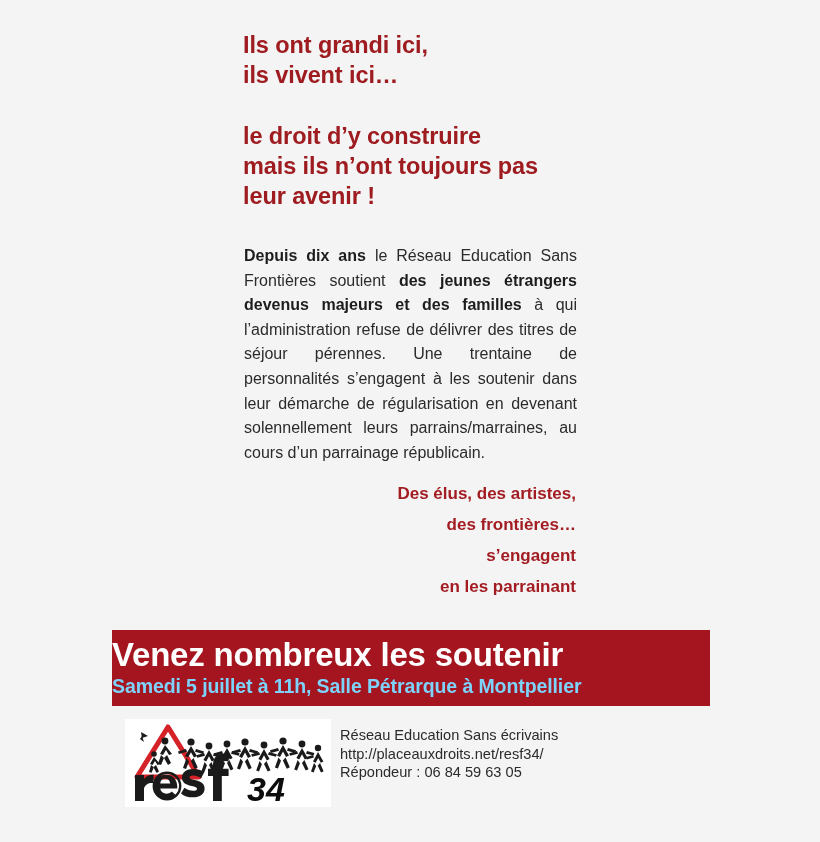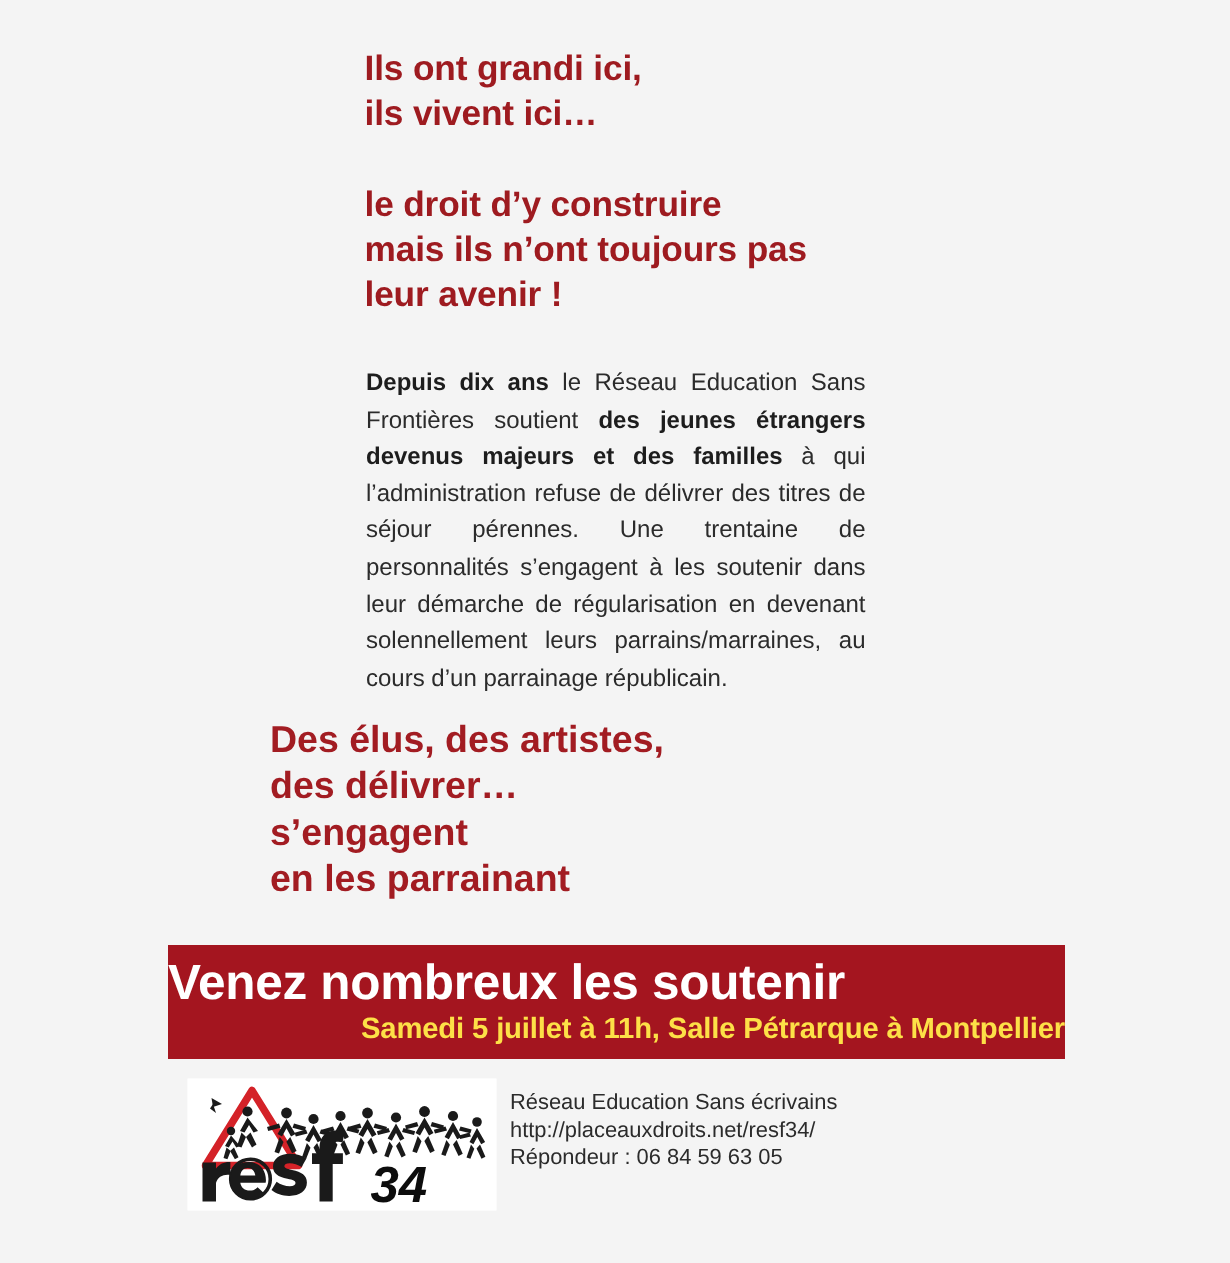--- a/index.html
+++ b/index.html
@@ -54,23 +54,24 @@
     hyphens: manual;
   }
   .body-copy b { font-weight: bold; color: #1d1d1d; }
 
   
   .callout {
     position: absolute;
     left: 180px;
     top: 478px;
     width: 396px;
+    text-align: right;
     color: #a21c22;
     font-weight: bold;
-    font-size: 25px;
+    font-size: 17px;
     line-height: 31px;
   }
   .callout .co-line { display: block; white-space: pre; }
 
   
   .banner {
     position: absolute;
     left: 112px;
     top: 630px;
     width: 598px;
@@ -84,27 +85,26 @@
     display: block;
     color: #ffffff;
     font-weight: bold;
     font-size: 33px;
     line-height: 38px;
     letter-spacing: -0.2px;
     white-space: pre;
   }
   .banner-sub {
     display: block;
-    color: #fde047;
+    color: #7dd3fc;
     font-weight: bold;
     font-size: 19.5px;
     line-height: 24px;
     letter-spacing: -0.1px;
     white-space: pre;
-    text-align: right;
   }
 
   
   .footer {
     position: absolute;
     left: 112px;
     top: 716px;
     width: 600px;
     height: 96px;
   }
@@ -143,21 +143,21 @@
       <span class="hl-line">le droit d’y construire</span>
       <span class="hl-line">mais ils n’ont toujours pas</span>
       <span class="hl-line">leur avenir !</span>
     </div>
   </div>
 
   <p class="body-copy"><b>Depuis dix ans</b><span> le Réseau Education Sans Frontières soutient </span><b>des jeunes étrangers devenus majeurs et des familles</b><span> à qui l’administration refuse de délivrer des titres de séjour pérennes. Une trentaine de personnalités s’engagent à les soutenir dans leur démarche de régularisation en devenant solennellement leurs parrains/marraines, au cours d’un parrainage républicain.</span></p>
 
   <div class="callout">
     <span class="co-line">Des élus, des artistes,</span>
-    <span class="co-line">des délivrer…</span>
+    <span class="co-line">des frontières…</span>
     <span class="co-line">s’engagent</span>
     <span class="co-line">en les parrainant</span>
   </div>
 
   <div class="banner">
     <span class="banner-title">Venez nombreux les soutenir</span>
     <span class="banner-sub">Samedi 5 juillet à 11h, Salle Pétrarque à Montpellier</span>
   </div>
 
   <div class="footer">

